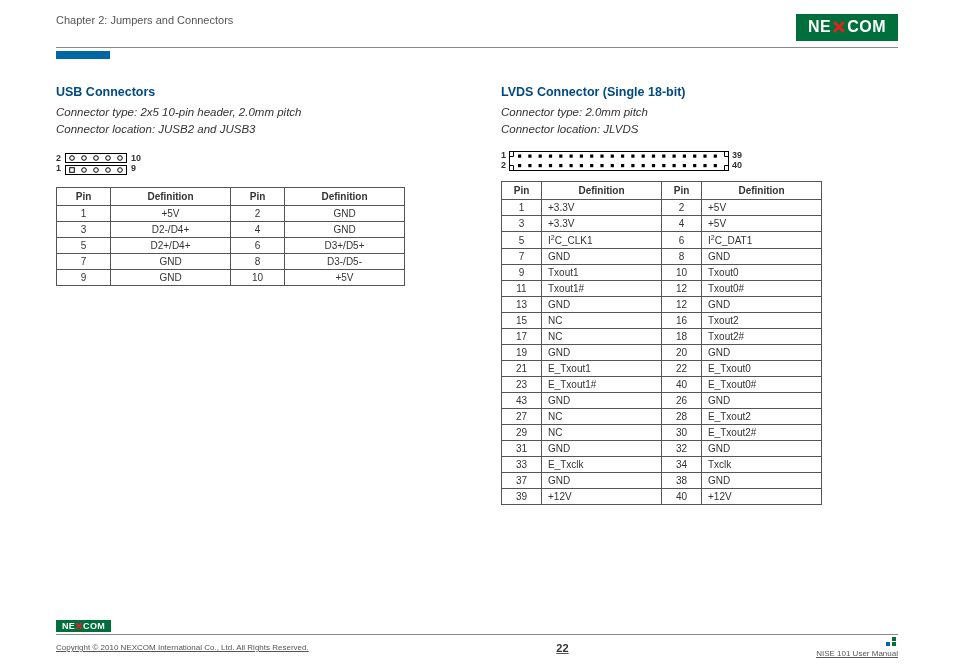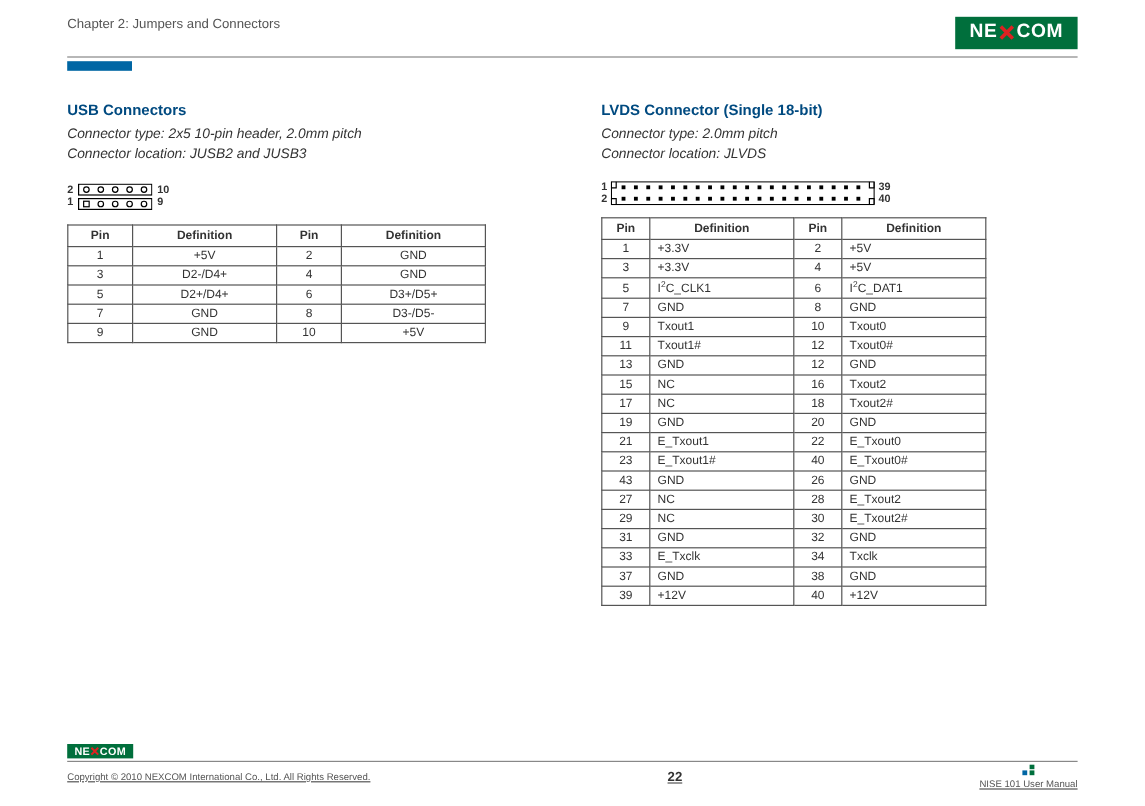--- a/index.html
+++ b/index.html
@@ -141,21 +141,21 @@
     margin-bottom: 2px;
     display: inline-flex;
     align-items: center;
   }
   .page-num {
     font-size: 11px;
     font-weight: bold;
     color: #333;
   }
   .footer-mark {
-    display:flex; flex-direction:column; align-items:center; gap:2px;
+    display:flex; flex-direction:column; align-items:flex-end; gap:2px;
   }
   sup { font-size: 0.7em; }
 </style>
 </head>
 <body>
 
 <div class="page">
   <div class="top-bar">
     <div class="chapter-title">Chapter 2: Jumpers and Connectors</div>
     <div class="logo-box">

